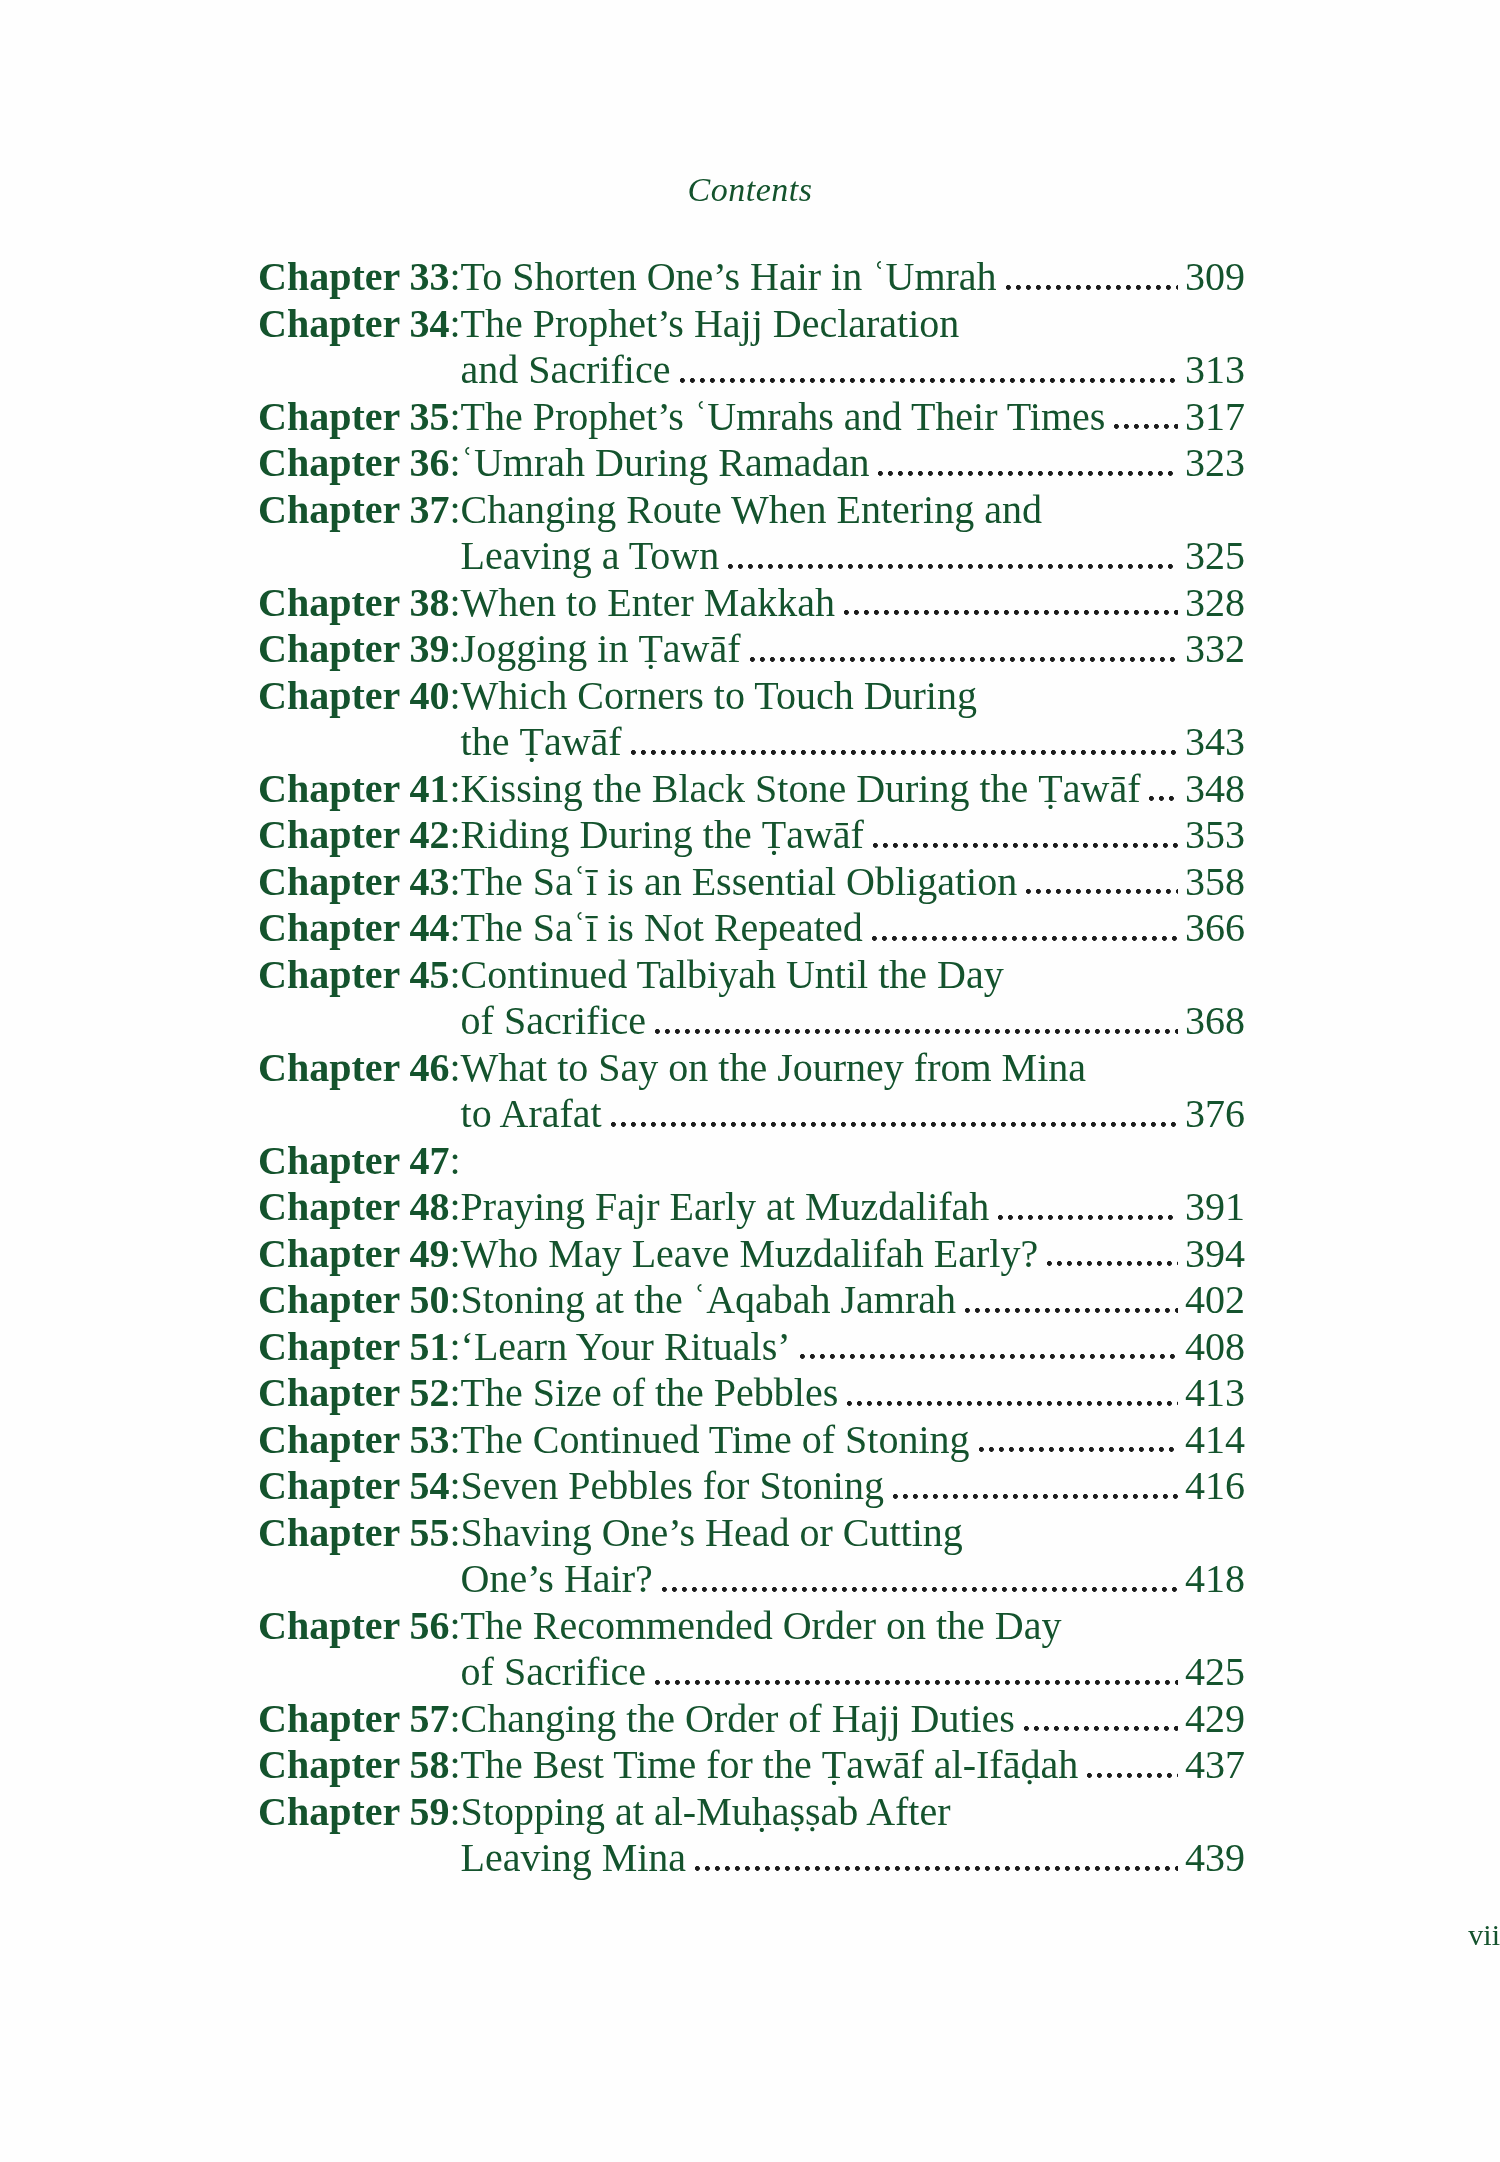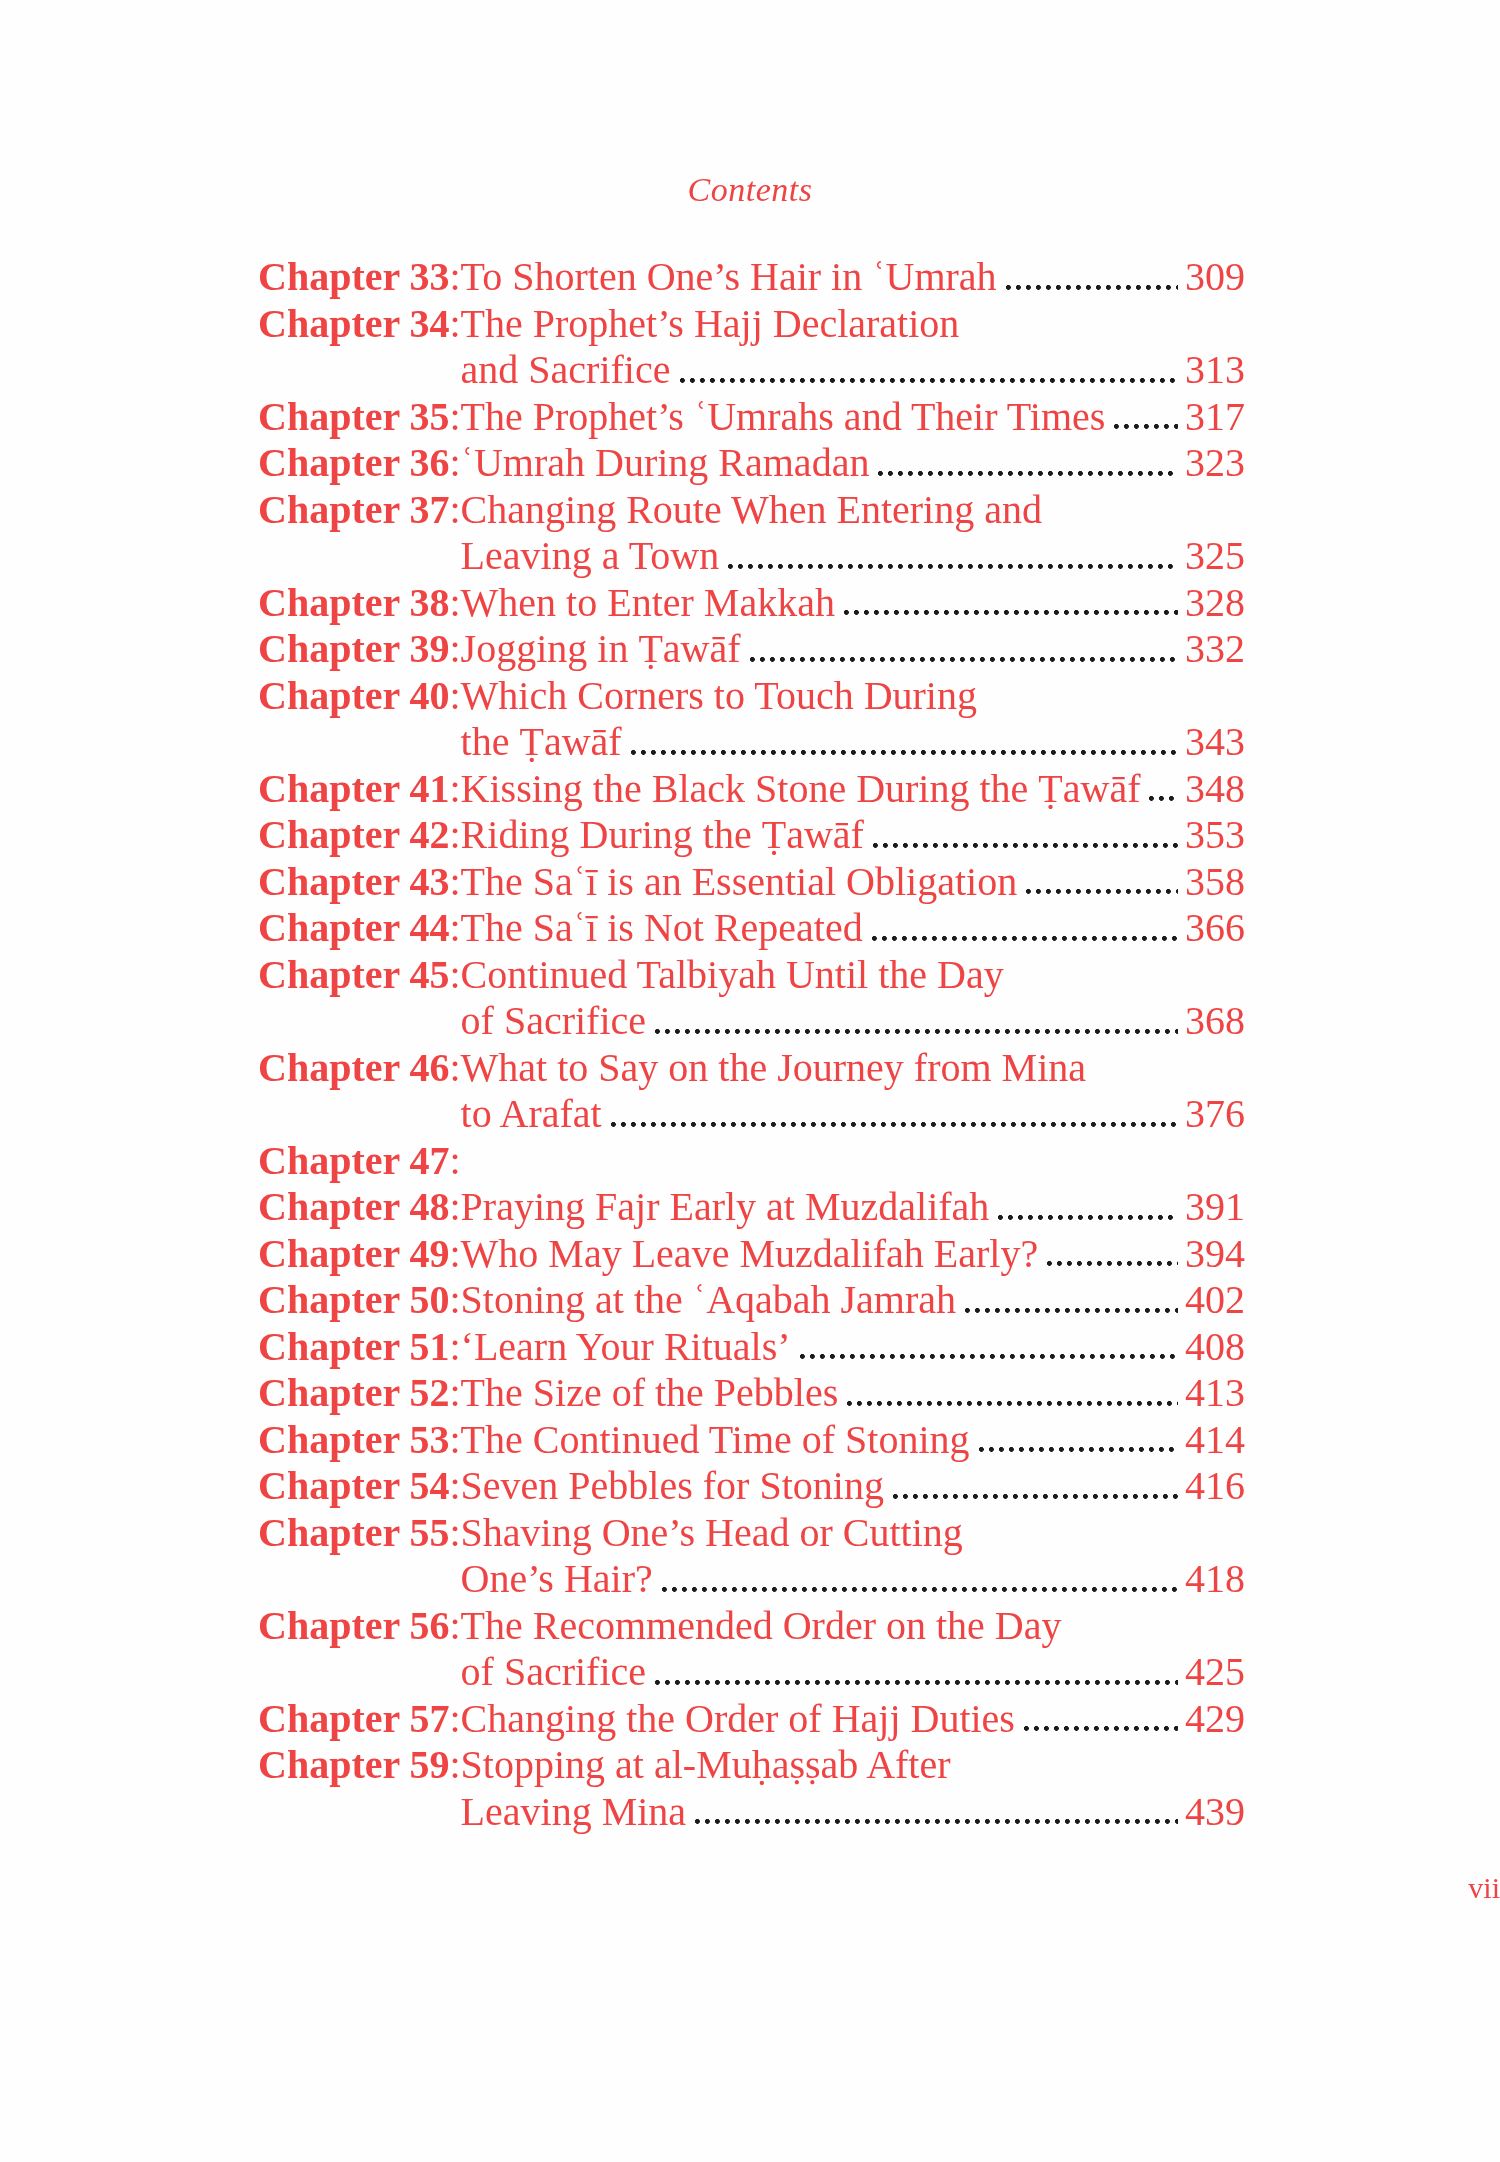--- a/index.html
+++ b/index.html
@@ -5,21 +5,21 @@
   html, body {
     margin: 0;
     padding: 0;
     background: #ffffff;
   }
   .page {
     position: relative;
     width: 1500px;
     height: 2162px;
     background: #fefefe;
-    color: #ef4444;
+    color: #14532d;
     font-family: "Liberation Serif", serif;
     box-sizing: border-box;
     overflow: hidden;
   }
   .contents-title {
     padding-top: 172px;
     font-size: 34px;
     line-height: 36px;
     font-style: italic;
     text-align: center;
@@ -342,20 +342,30 @@
     <span class="toc-label"><b class="chapter-name">Chapter 57</b><span class="chapter-colon">:</span></span>
     <span class="toc-body">
           <div class="toc-line">
             <span class="line-text">Changing the Order of Hajj Duties</span>
             <span class="leader"></span>
             <span class="page-num">429</span>
           </div>
         </span>
   </div>
       <div class="toc-entry">
+    <span class="toc-label"><b class="chapter-name">Chapter 58</b><span class="chapter-colon">:</span></span>
+    <span class="toc-body">
+          <div class="toc-line">
+            <span class="line-text">The Best Time for the Ṭawāf al-Ifāḍah</span>
+            <span class="leader"></span>
+            <span class="page-num">437</span>
+          </div>
+        </span>
+  </div>
+      <div class="toc-entry">
     <span class="toc-label"><b class="chapter-name">Chapter 59</b><span class="chapter-colon">:</span></span>
     <span class="toc-body">
           <div class="toc-line">
             <span class="line-text">Stopping at al-Muḥaṣṣab After</span>
           </div>
           <div class="toc-line">
             <span class="line-text">Leaving Mina</span>
             <span class="leader"></span>
             <span class="page-num">439</span>
           </div>

